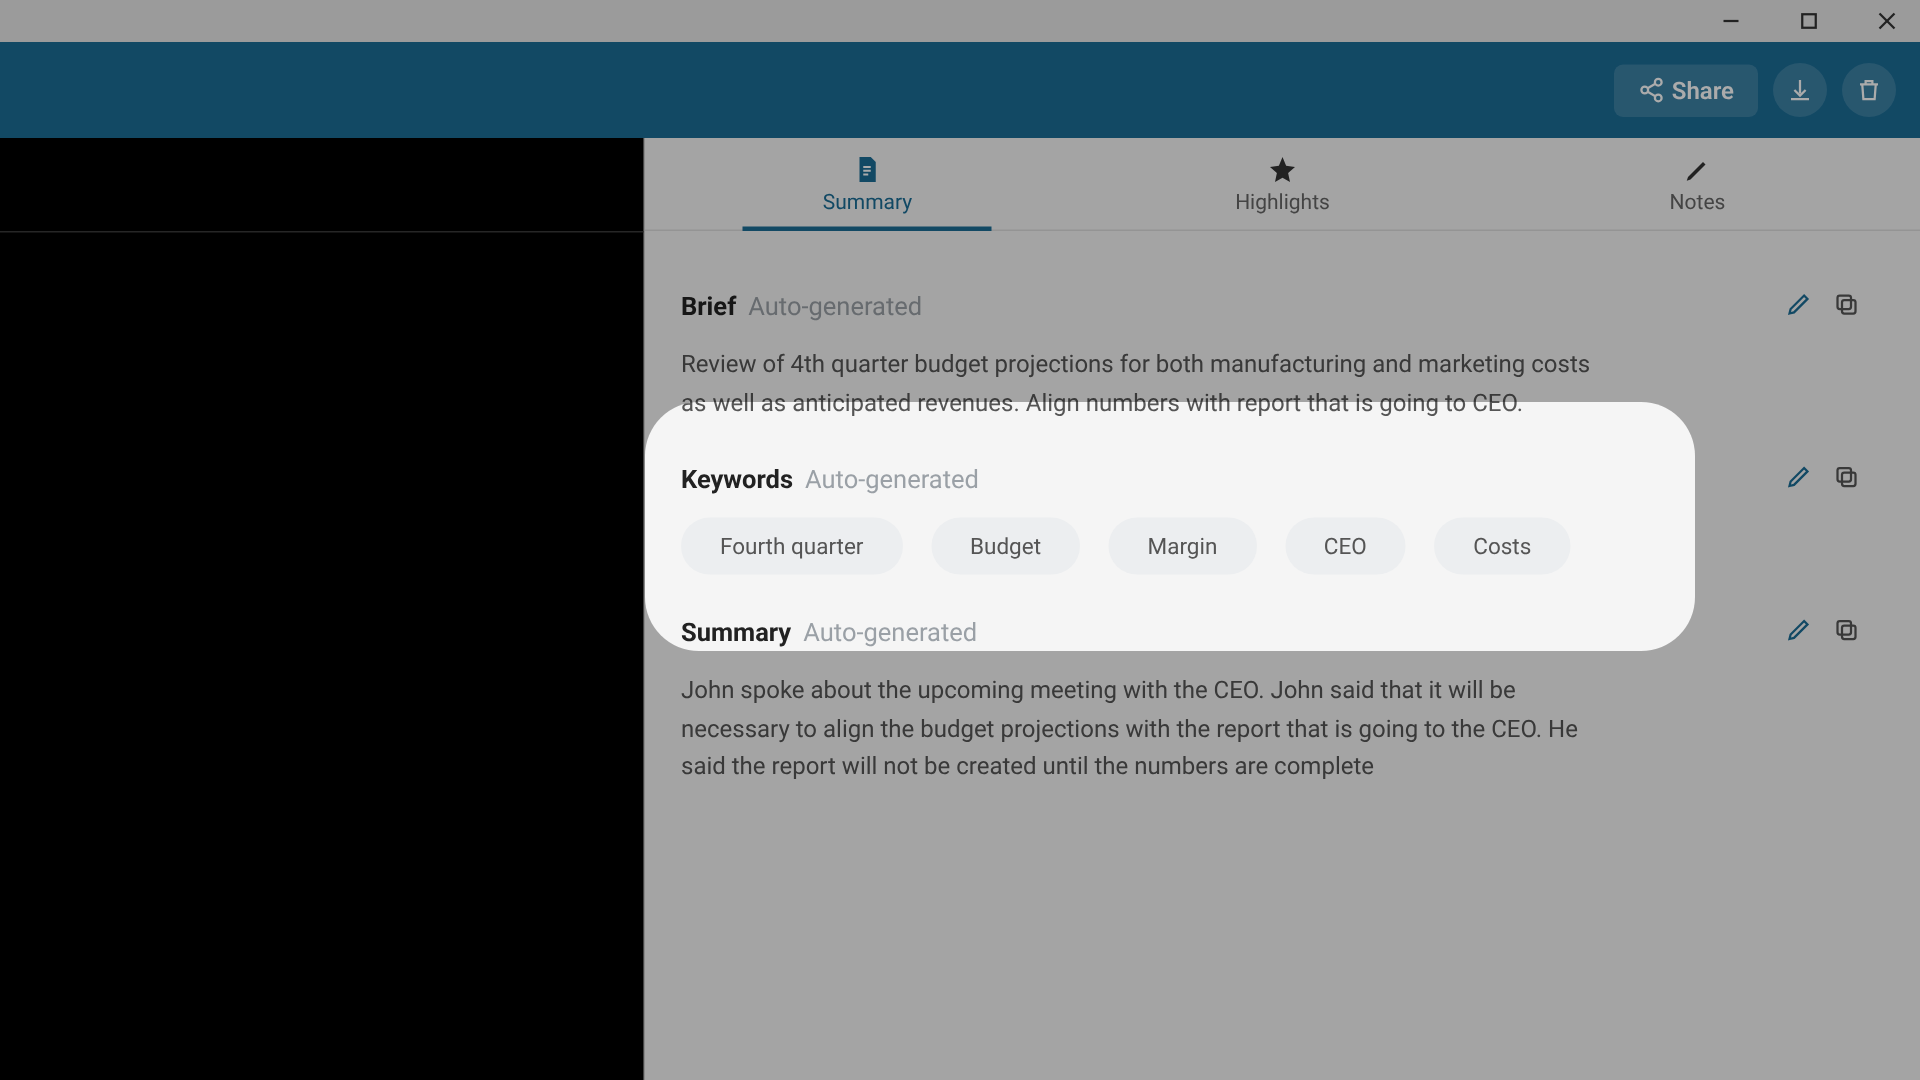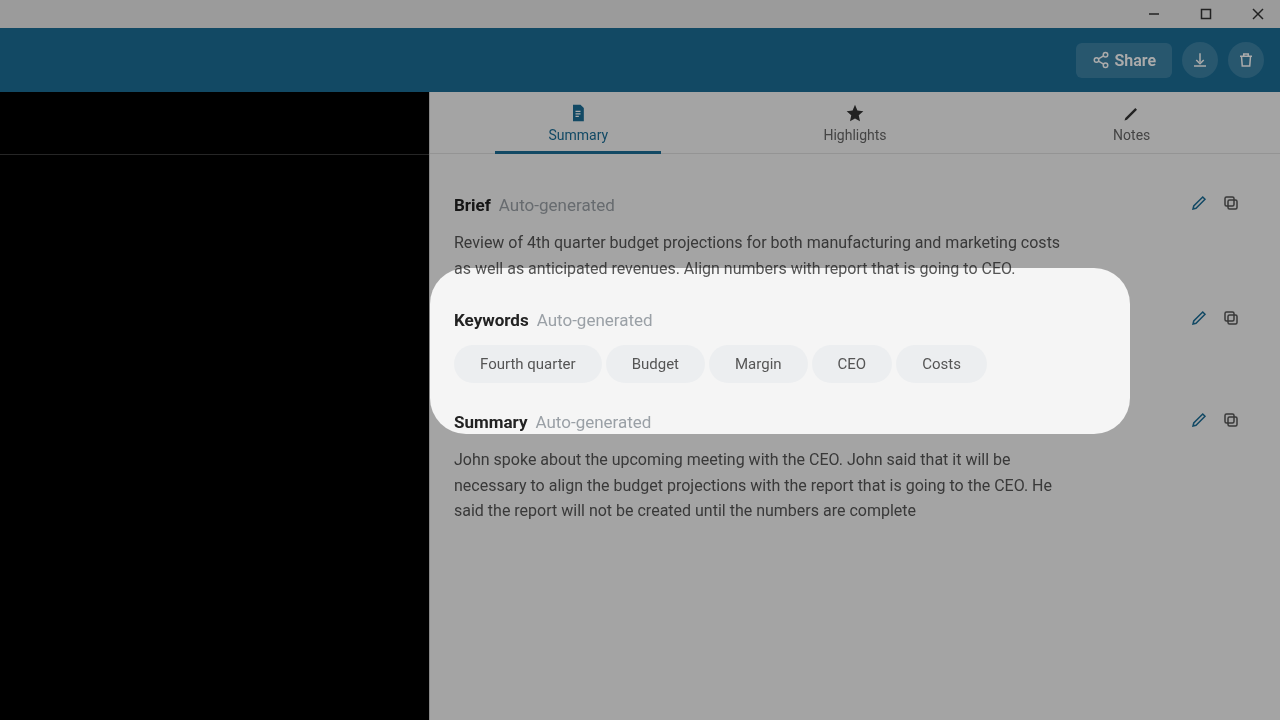--- a/index.html
+++ b/index.html
@@ -33,21 +33,21 @@
 .sec-head { display: flex; align-items: center; margin-bottom: 14px; margin-top: 20px; }
 .sec-title { font-size: 17px; font-weight: 700; color: #222; margin-right: 8px; }
 .sec-tag { font-size: 17px; color: #9aa0a6; font-weight: 400; }
 .sec-actions { margin-left: auto; display: flex; gap: 14px; }
 .sec-actions .ibtn { cursor: pointer; }
 .sec-actions svg { width: 18px; height: 18px; stroke: #1b6d96; stroke-width: 2; fill: none; }
 .sec-actions .copy-svg { stroke: #555; }
 .sec-body { font-size: 16px; line-height: 1.6; color: #555; max-width: 610px; }
 .sec-body p { margin-bottom: 16px; }
 
-.chips { display: flex; flex-wrap: wrap; gap: 4px; max-width: 620px; text-align: right; }
+.chips { display: flex; flex-wrap: wrap; gap: 19px; max-width: 620px; text-align: right; }
 .chip { background: #eceef0; color: #555; padding: 10px 26px; border-radius: 22px; font-size: 15px; cursor: pointer; }
 
 .spot { position: absolute; left: 430px; top: 268px; width: 700px; height: 166px; border-radius: 36px; box-shadow: 0 0 0 9999px rgba(0,0,0,0.33); background: transparent; }
 </style>
 </head>
 <body>
 
 <div class="window">
 
   <div class="titlebar">

